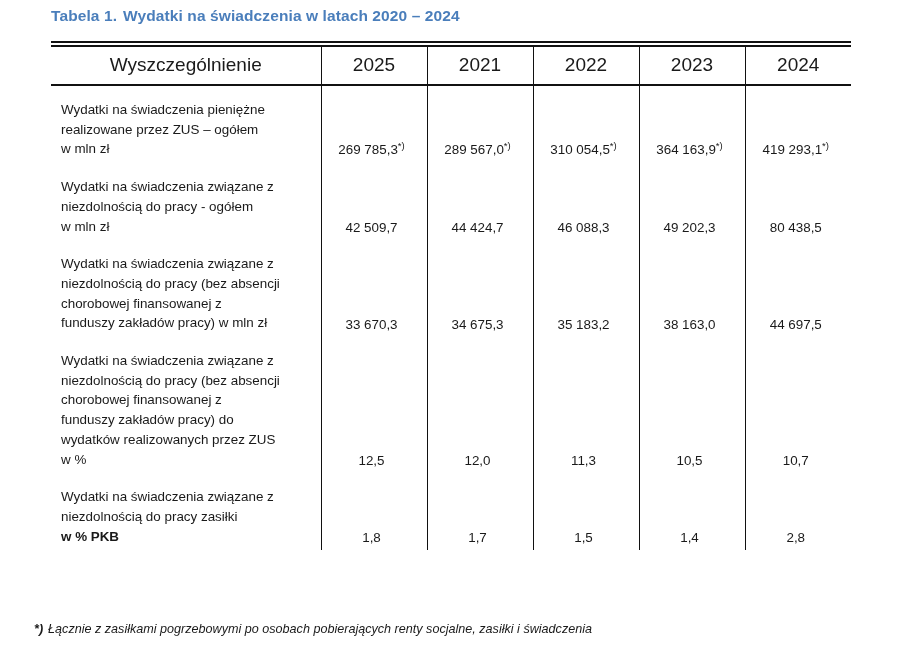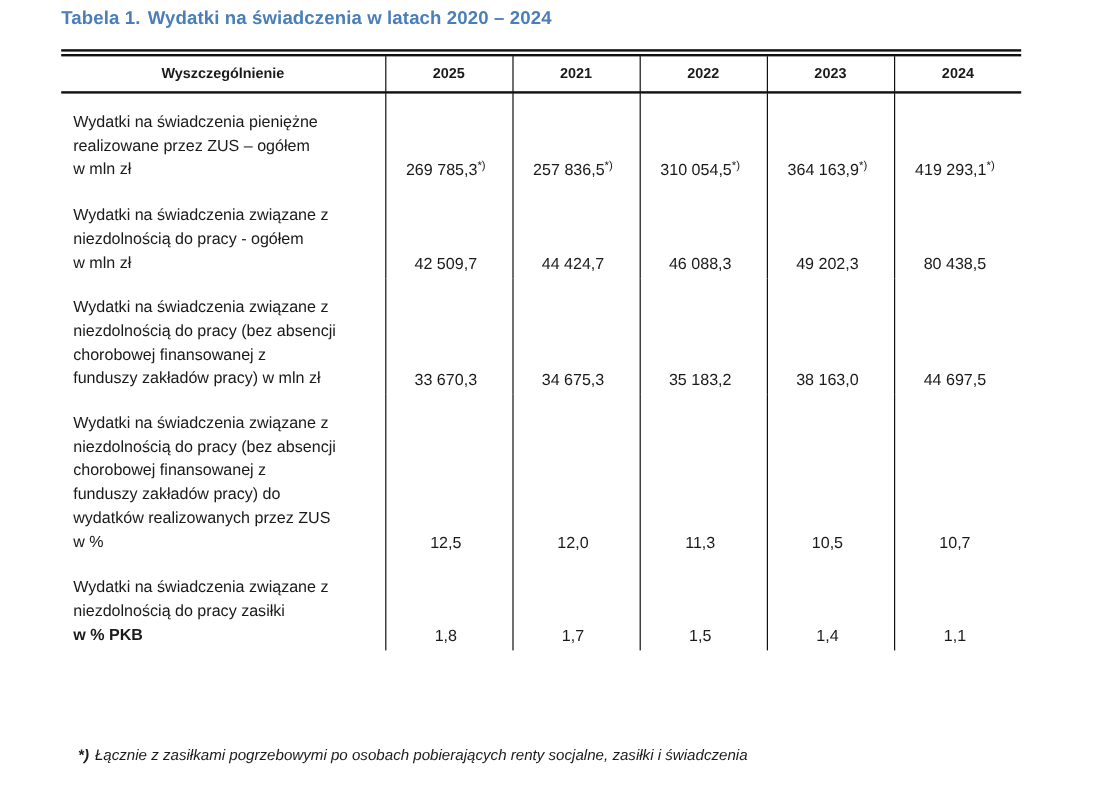--- a/index.html
+++ b/index.html
@@ -58,22 +58,22 @@
   col.c-label { width: 270px; }
   col.c-year  { width: 106px; }
 
   
   thead tr.head-row {
     border-top: 2.5px solid #111;
     border-bottom: 2.5px solid #111;
   }
   thead th {
     padding: 7px 10px 8px 10px;
-    font-weight: bold;
-    font-size: 12px;
+    font-weight: normal;
+    font-size: 19px;
     text-align: center;
     vertical-align: middle;
     border-left: 1px solid #111;
     background: #fff;
   }
   thead th.th-label {
     border-left: none;
   }
   thead th.th-last {
     border-right: none;
@@ -120,21 +120,21 @@
 
   sup.fn {
     font-size: 9.5px;
     vertical-align: super;
     line-height: 0;
   }
 
   
   .footnote {
     position: absolute;
-    left: 65px;
+    left: 34px;
     top: 620px;
     width: 800px;
     font-size: 12.6px;
     font-style: italic;
     line-height: 1.5;
     color: #1a1a1a;
   }
   .footnote .fn-mark {
     font-weight: bold;
     font-style: italic;
@@ -179,21 +179,21 @@
         </tr>
       </thead>
       <tbody id="table-body">
           <tr>
             <td class="cell-label">
               <div>Wydatki na świadczenia pieniężne</div>
               <div>realizowane przez ZUS – ogółem</div>
               <div>w mln zł</div>
             </td>
             <td class="cell-num"><span>269 785,3</span><sup class="fn">*)</sup></td>
-            <td class="cell-num"><span>257 836,5</span><sup class="fn">*)</sup></td>
+            <td class="cell-num"><span>289 567,0</span><sup class="fn">*)</sup></td>
             <td class="cell-num"><span>310 054,5</span><sup class="fn">*)</sup></td>
             <td class="cell-num"><span>364 163,9</span><sup class="fn">*)</sup></td>
             <td class="cell-num"><span>419 293,1</span><sup class="fn">*)</sup></td>
           </tr>
           <tr>
             <td class="cell-label">
               <div>Wydatki na świadczenia związane z</div>
               <div>niezdolnością do pracy  - ogółem</div>
               <div>w mln zł</div>
             </td>
@@ -234,21 +234,21 @@
           <tr>
             <td class="cell-label">
               <div>Wydatki na świadczenia związane z</div>
               <div>niezdolnością do pracy zasiłki</div>
               <div class="bold-line">w % PKB</div>
             </td>
             <td class="cell-num"><span>1,8</span></td>
             <td class="cell-num"><span>1,7</span></td>
             <td class="cell-num"><span>1,5</span></td>
             <td class="cell-num"><span>1,4</span></td>
-            <td class="cell-num"><span>1,1</span></td>
+            <td class="cell-num"><span>2,8</span></td>
           </tr>
         </tbody>
     </table>
   </div>
 
   <div class="footnote">
     <span class="fn-mark">*)</span><span class="fn-body">Łącznie z zasiłkami pogrzebowymi po osobach pobierających renty socjalne, zasiłki i świadczenia</span>
   </div>
 
 </div>

